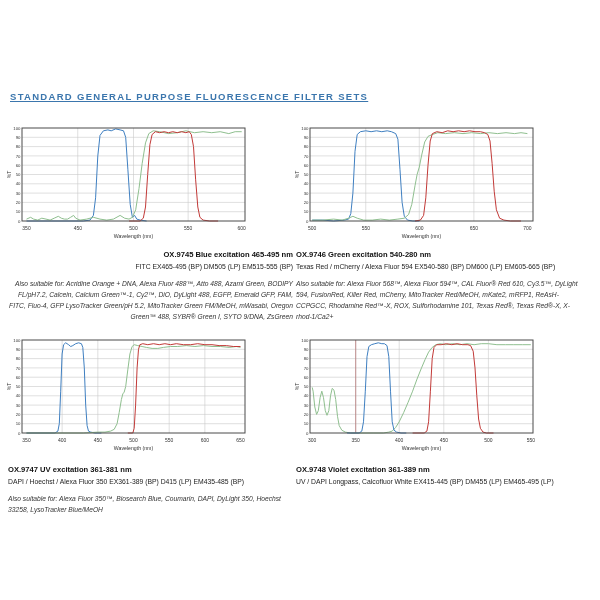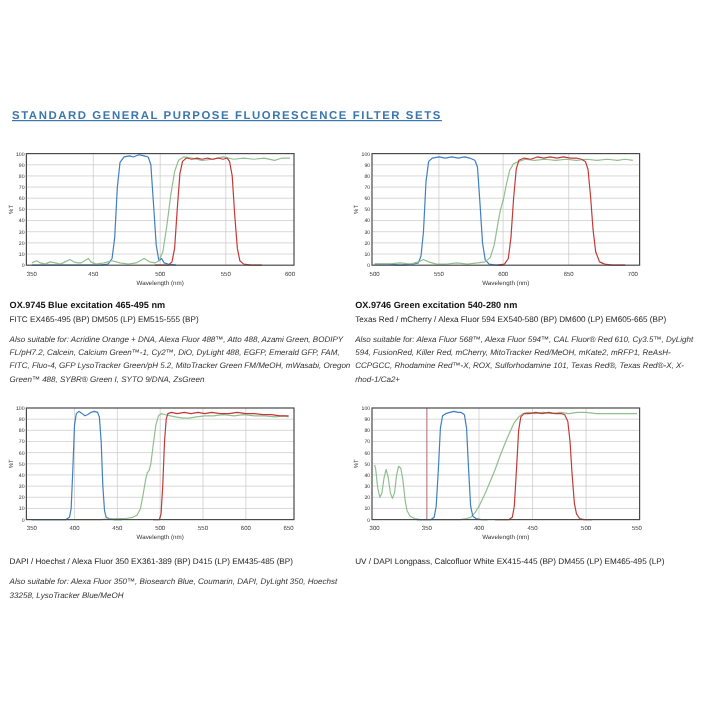--- a/index.html
+++ b/index.html
@@ -10,21 +10,21 @@
   #page-title{
     position:absolute;left:10px;top:91px;
     font-size:9.5px;font-weight:bold;letter-spacing:1.3px;color:#3b76ad;text-decoration:underline;
   }
   .chart{position:absolute;width:244px;height:122px;}
   #chart-0{left:6px;top:123px;}
   #chart-1{left:294px;top:123px;}
   #chart-2{left:6px;top:335px;}
   #chart-3{left:294px;top:335px;}
   .textblock{position:absolute;}
-  #text-0{left:8px;top:250px;width:285px;}
+  #text-0{left:8px;top:250px;width:285px;text-align:right;}
   #text-1{left:296px;top:250px;width:287px;}
   #text-2{left:8px;top:465px;width:285px;}
   #text-3{left:296px;top:465px;width:287px;}
   .set-heading{font-size:7.6px;font-weight:bold;color:#111;margin-bottom:4px;}
   .set-filters{font-size:6.8px;color:#222;margin-bottom:9px;}
   .set-also{font-size:6.7px;font-style:italic;color:#333;line-height:1.62;}
   svg text{font-family:"Liberation Sans",sans-serif;}
 </style>
 </head>
 <body>
@@ -189,20 +189,22 @@
   <div class="set-also">Also suitable for: Acridine Orange + DNA, Alexa Fluor 488™, Atto 488, Azami Green, BODIPY FL/pH7.2, Calcein, Calcium Green™-1, Cy2™, DiO, DyLight 488, EGFP, Emerald GFP, FAM, FITC, Fluo-4, GFP LysoTracker Green/pH 5.2, MitoTracker Green FM/MeOH, mWasabi, Oregon Green™ 488, SYBR® Green I, SYTO 9/DNA, ZsGreen</div>
 </div>
 
 <div class="textblock" id="text-1">
   <div class="set-heading">OX.9746 Green excitation 540-280 nm</div>
   <div class="set-filters">Texas Red / mCherry / Alexa Fluor 594 EX540-580 (BP) DM600 (LP) EM605-665 (BP)</div>
   <div class="set-also">Also suitable for: Alexa Fluor 568™, Alexa Fluor 594™, CAL Fluor® Red 610, Cy3.5™, DyLight 594, FusionRed, Killer Red, mCherry, MitoTracker Red/MeOH, mKate2, mRFP1, ReAsH-CCPGCC, Rhodamine Red™-X, ROX, Sulforhodamine 101, Texas Red®, Texas Red®-X, X-rhod-1/Ca2+</div>
 </div>
 
 <div class="textblock" id="text-2">
+  <div class="set-heading">OX.9747 UV excitation 361-381 nm</div>
   <div class="set-filters">DAPI / Hoechst / Alexa Fluor 350 EX361-389 (BP) D415 (LP) EM435-485 (BP)</div>
   <div class="set-also">Also suitable for: Alexa Fluor 350™, Biosearch Blue, Coumarin, DAPI, DyLight 350, Hoechst 33258, LysoTracker Blue/MeOH</div>
 </div>
 
 <div class="textblock" id="text-3">
+  <div class="set-heading">OX.9748 Violet excitation 361-389 nm</div>
   <div class="set-filters">UV / DAPI Longpass, Calcofluor White EX415-445 (BP) DM455 (LP) EM465-495 (LP)</div>
   <div class="set-also"></div>
 </div>
 
 </body></html>

